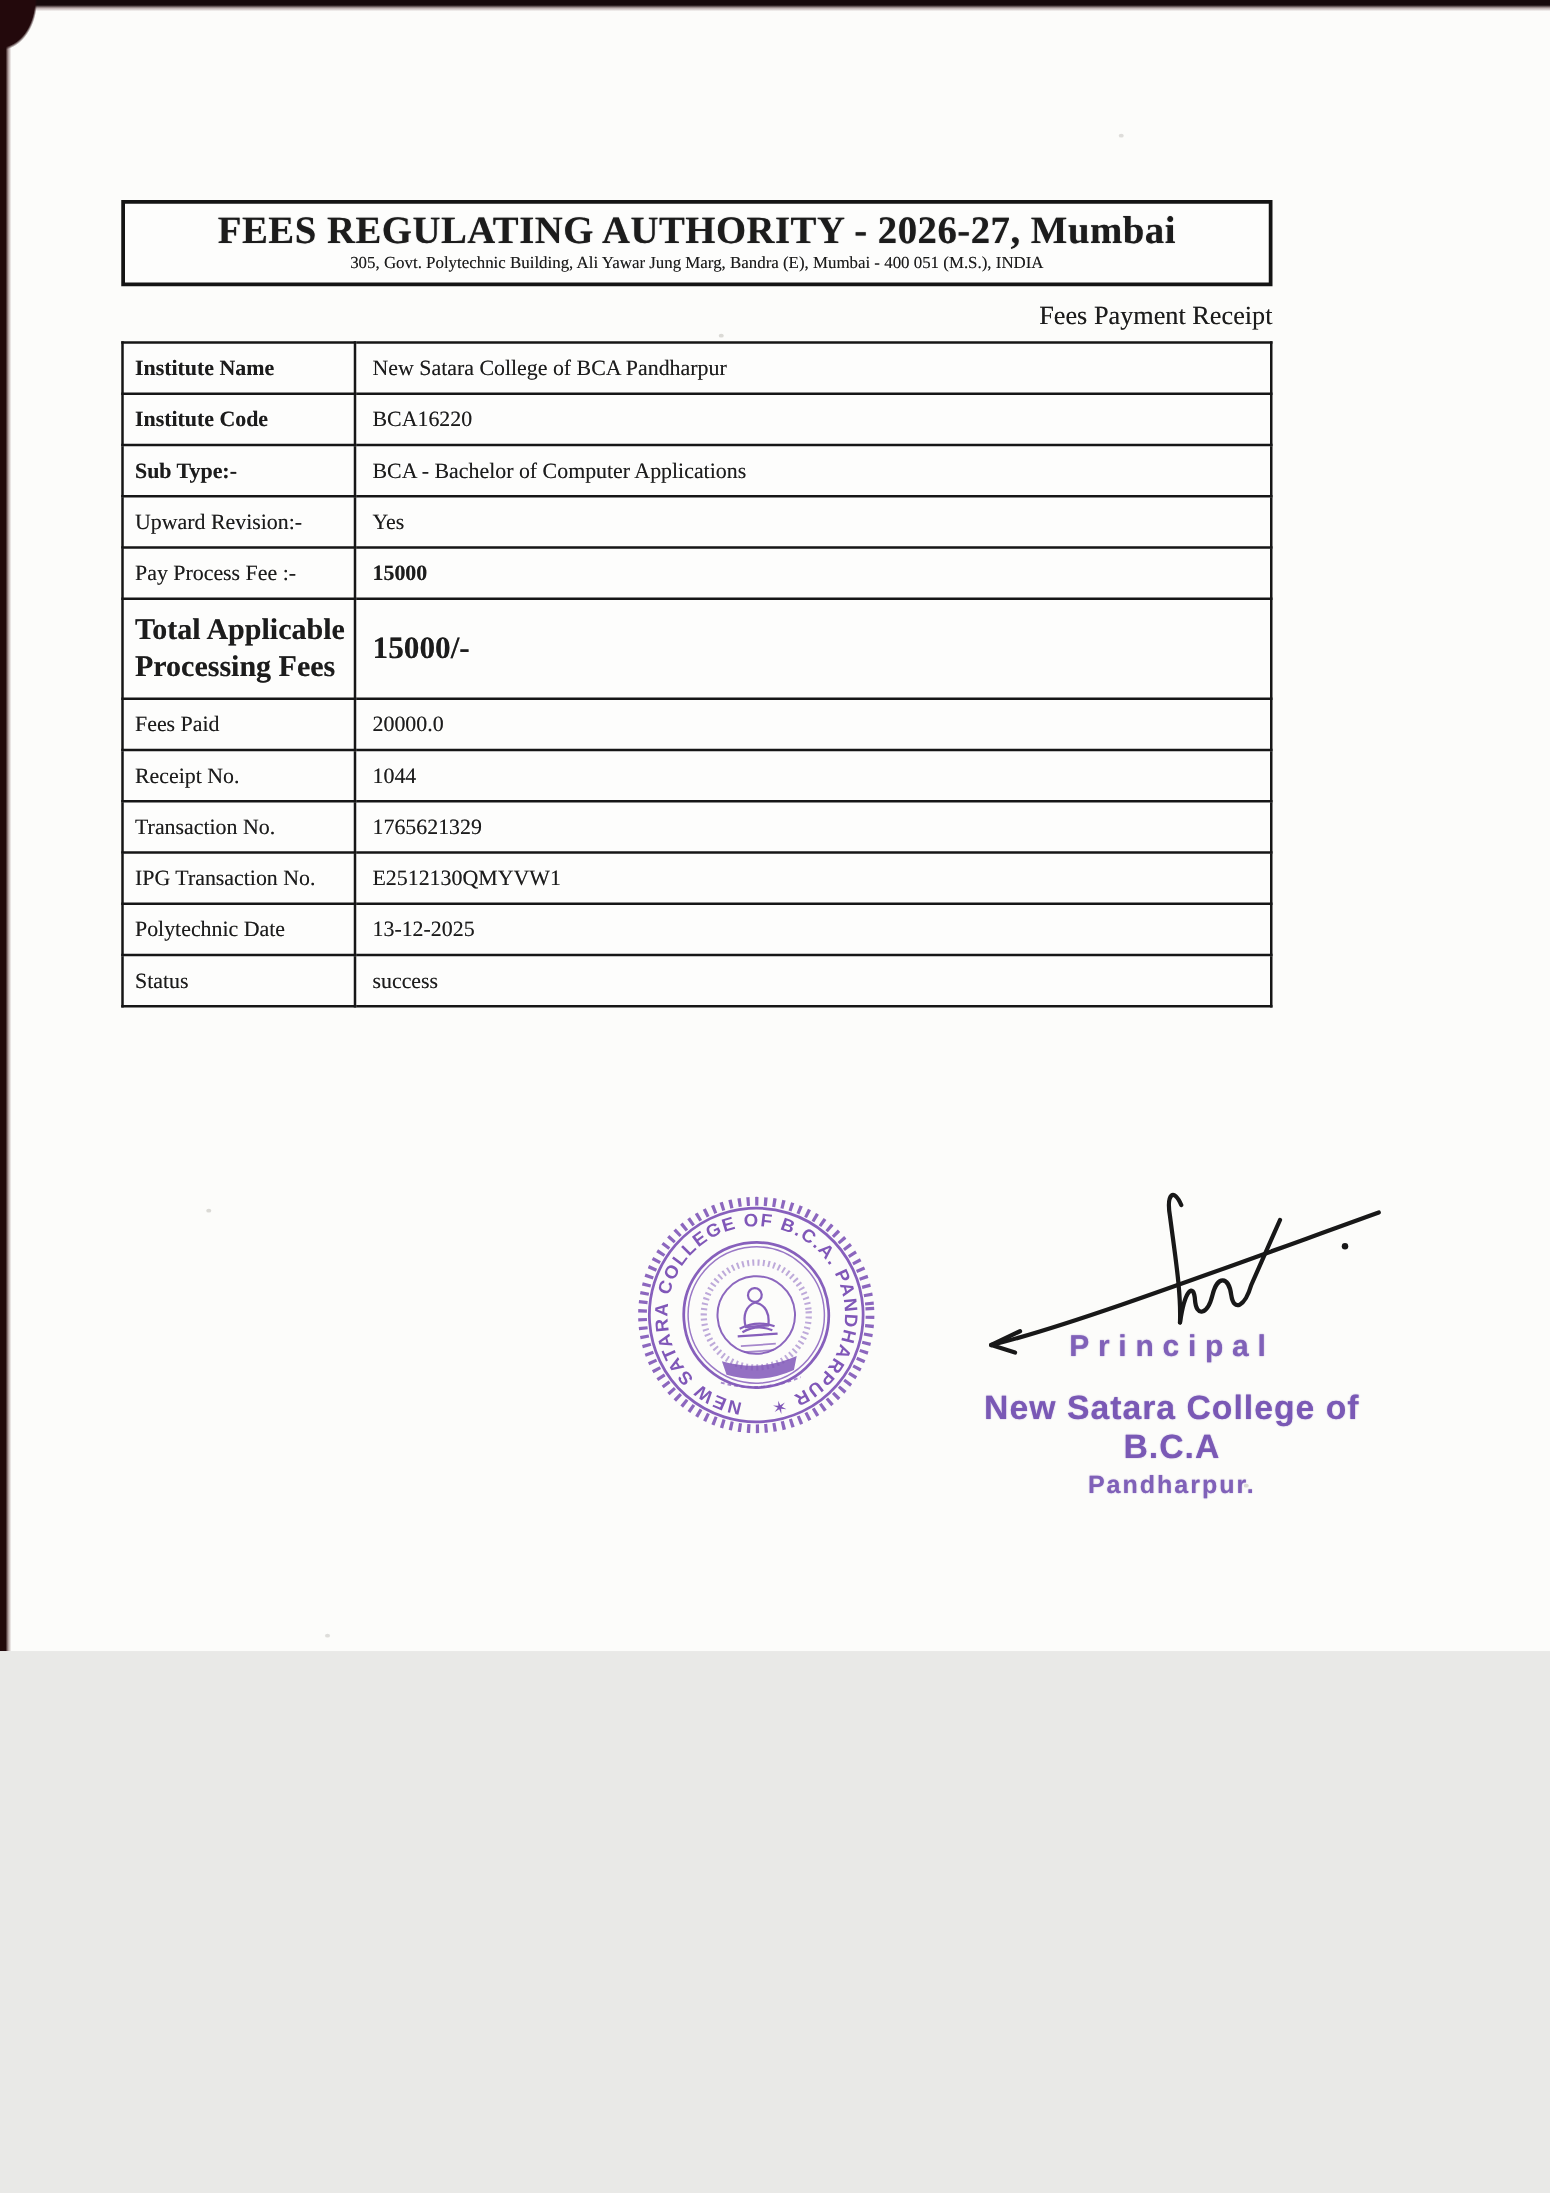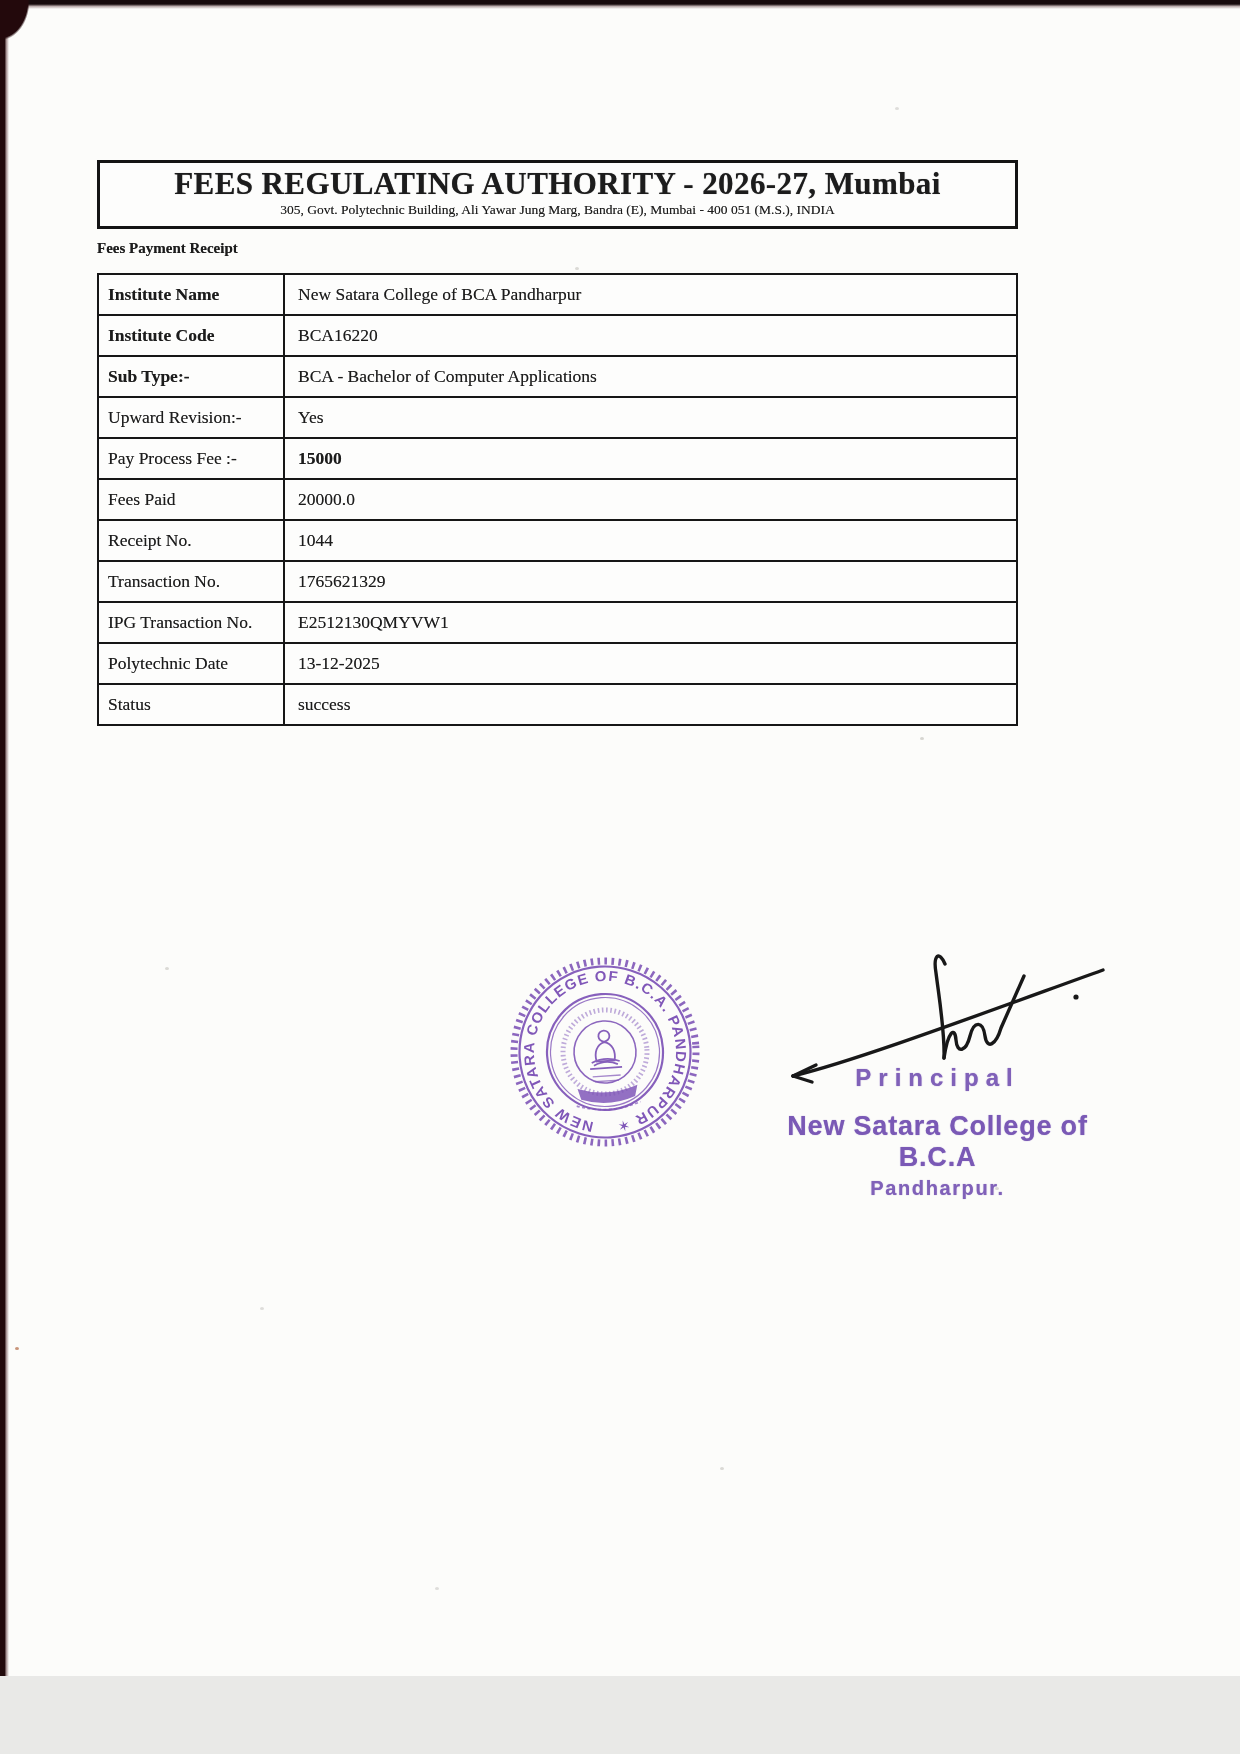--- a/index.html
+++ b/index.html
@@ -5,21 +5,21 @@
   :root{
     --stamp:#7a4fb5;
     --principal:#6f4cb0;
     --ink:#1c1c1c;
     --paper:#fcfcfa;
     --edge:#21090b;
   }
   *{margin:0;padding:0;box-sizing:border-box;}
   html,body{background:#e9e9e7;}
   .page{
-    width:1240px;height:1676px;position:relative;overflow:hidden;
+    width:1240px;height:1321px;position:relative;overflow:hidden;
     background:var(--paper);
     font-family:"Liberation Serif","DejaVu Serif",serif;
     color:var(--ink);
   }
   
   .edge-left{position:absolute;left:0;top:0;width:9px;height:100%;
     background:linear-gradient(to right,var(--edge) 50%,rgba(70,28,32,.45) 72%,rgba(70,28,32,0) 100%);}
   .edge-top{position:absolute;left:0;top:0;width:100%;height:9px;
     background:linear-gradient(to bottom,#170a0c 45%,rgba(70,28,32,.35) 72%,rgba(70,28,32,0) 100%);}
   .corner-blot{position:absolute;left:0;top:0;width:34px;height:46px;
@@ -30,22 +30,22 @@
       905px -610px 0 rgba(120,115,105,.28), 150px -380px 0 rgba(120,115,105,.25),
       705px 120px 0 rgba(120,115,105,.25), 420px 240px 0 rgba(120,115,105,.22),
       980px -160px 0 rgba(120,115,105,.25), 245px -40px 0 rgba(120,115,105,.22),
       620px -1470px 0 rgba(120,115,105,.25), 880px -1240px 0 rgba(120,115,105,.22);}
   
   .header-box{position:absolute;left:97px;top:160px;width:921px;height:69px;
     border:3px solid #141414;text-align:center;background:#fdfdfc;}
   .h-title{margin-top:3px;font-size:31px;font-weight:bold;letter-spacing:.4px;
     text-shadow:0 0 .7px rgba(15,15,15,.6);}
   .h-addr{font-size:13.5px;margin-top:0;text-shadow:0 0 .4px rgba(20,20,20,.5);}
-  .receipt-title{position:absolute;left:97px;top:240px;width:921px;text-align:left;
-    font-size:15px;font-weight:bold;text-shadow:0 0 .5px rgba(15,15,15,.55);}
+  .receipt-title{position:absolute;left:97px;top:240px;width:921px;text-align:right;
+    font-size:21px;font-weight:normal;text-shadow:0 0 .5px rgba(15,15,15,.55);}
   
   .receipt-table{position:absolute;left:97px;top:273px;width:921px;border-collapse:collapse;
     font-size:17.5px;background:#fdfdfc;}
   .receipt-table td{border:2.5px solid #161616;padding:9px 10px 9px 9px;
     text-shadow:0 0 .5px rgba(20,20,20,.5);vertical-align:middle;}
   .receipt-table .lbl{width:186px;}
   .receipt-table .val{padding-left:13px;}
   tr.bold-label .lbl{font-weight:bold;}
   tr.bold-value .val{font-weight:bold;}
   tr.big .lbl{font-weight:bold;font-size:24px;line-height:1.25;padding:9px 6px 9px 9px;}
@@ -104,20 +104,24 @@
     <tr>
       <td class="lbl">Upward Revision:-</td>
       <td class="val">Yes</td>
     </tr>
 
     <tr class="bold-value">
       <td class="lbl">Pay Process Fee :-</td>
       <td class="val">15000</td>
     </tr>
 
+    <tr class="big">
+      <td class="lbl">Total Applicable Processing Fees</td>
+      <td class="val">15000/-</td>
+    </tr>
 
     <tr>
       <td class="lbl">Fees Paid</td>
       <td class="val">20000.0</td>
     </tr>
 
     <tr>
       <td class="lbl">Receipt No.</td>
       <td class="val">1044</td>
     </tr>

